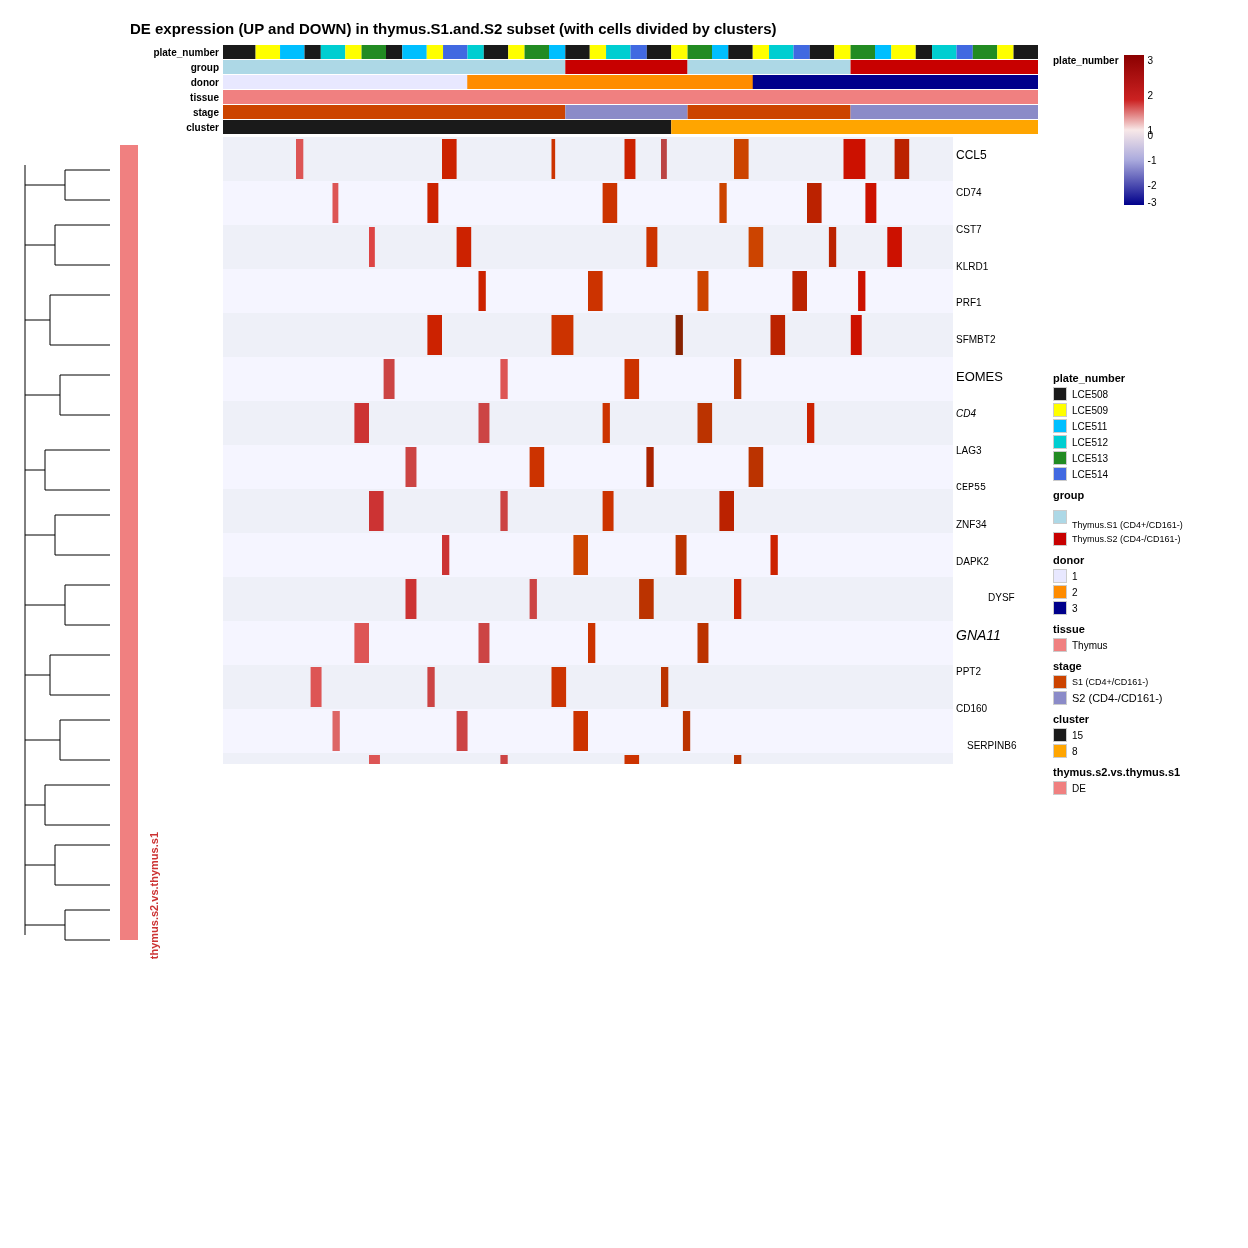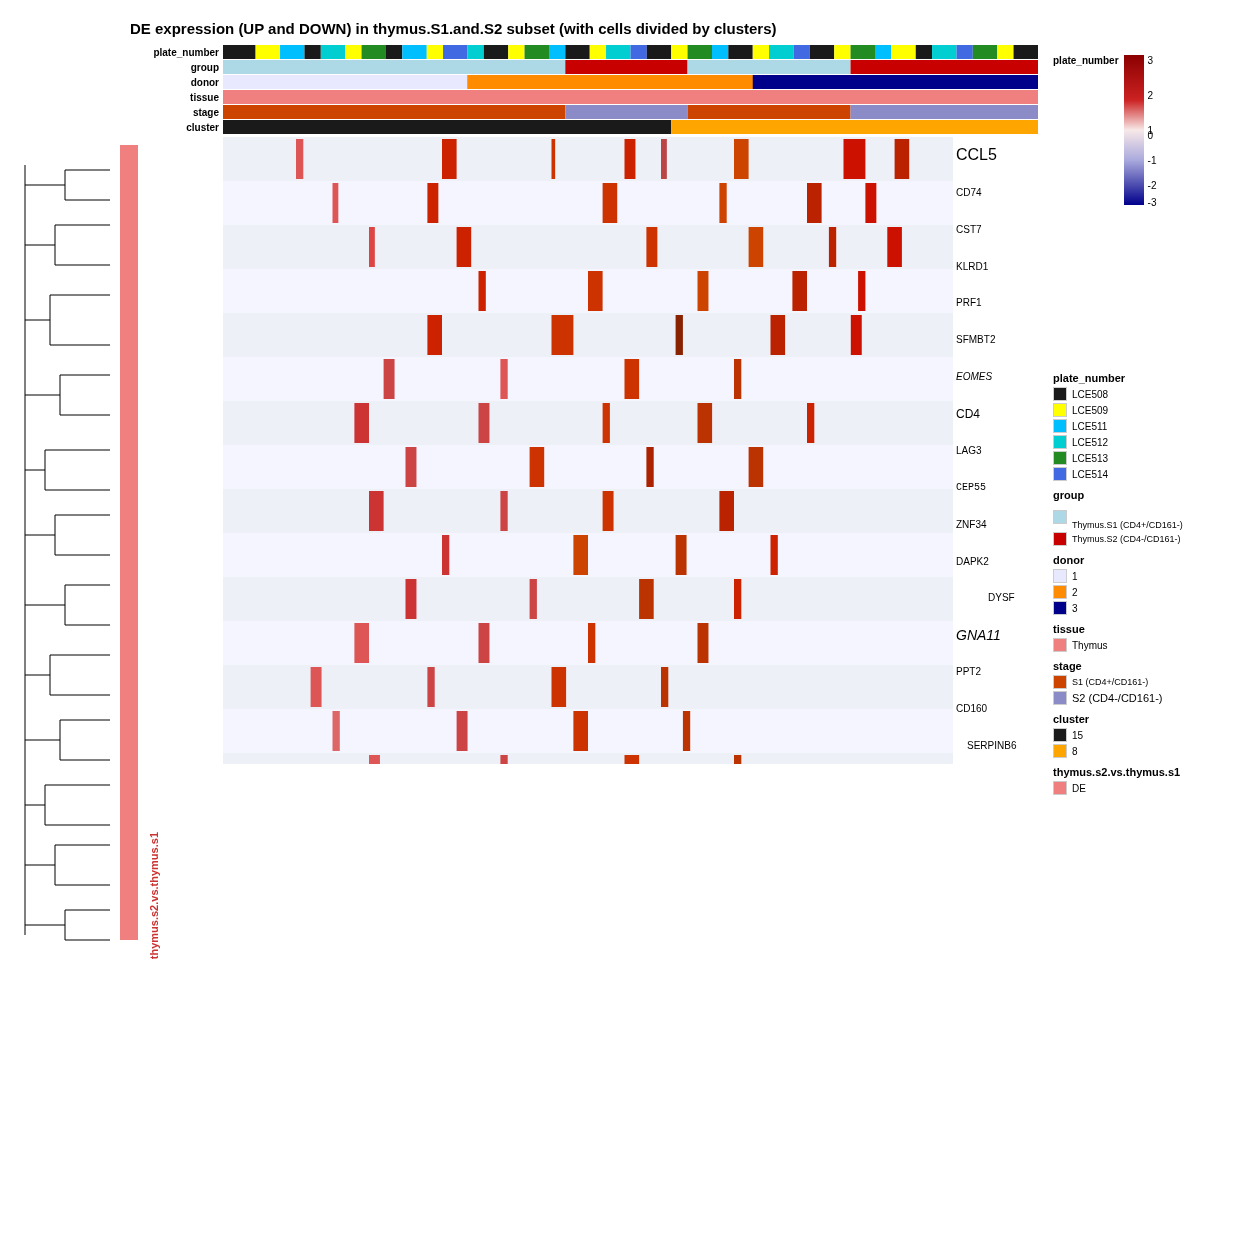--- a/index.html
+++ b/index.html
@@ -437,28 +437,28 @@
 
             <rect x="0" y="704" width="100%" height="44" fill="#EEF0F8"></rect>
             <rect x="8%" y="706" width="1.5%" height="40" fill="#DD6666"></rect>
             <rect x="22%" y="706" width="1%" height="40" fill="#CC5555"></rect>
             <rect x="38%" y="706" width="1.5%" height="40" fill="#CC3300"></rect>
             <rect x="52%" y="706" width="2%" height="40" fill="#BB3300"></rect>
             <rect x="65%" y="706" width="1%" height="40" fill="#CC2200"></rect>
           </svg>
 
           <div style="position:absolute; right:-85px; top:0; width:85px; height:100%; display:flex; flex-direction:column;">
-            <div class="gene-label" style="flex:1; font-size:16px; padding-left:3px; display:flex; align-items:center;">CCL5</div>
+            <div class="gene-label" style="flex:1; font-size:12px; padding-left:3px; display:flex; align-items:center;">CCL5</div>
             <div class="gene-label" style="flex:1; font-size:10px; padding-left:3px; display:flex; align-items:center;">CD74</div>
             <div class="gene-label" style="flex:1; font-size:10px; padding-left:3px; display:flex; align-items:center;">CST7</div>
             <div class="gene-label" style="flex:1; font-size:10px; padding-left:3px; display:flex; align-items:center;">KLRD1</div>
             <div class="gene-label" style="flex:1; font-size:10px; padding-left:3px; display:flex; align-items:center;">PRF1</div>
             <div class="gene-label" style="flex:1; font-size:10px; padding-left:3px; display:flex; align-items:center;">SFMBT2</div>
-            <div class="gene-label" style="flex:1; font-size:10px; padding-left:3px; display:flex; align-items:center;font-style:italic;">EOMES</div>
-            <div class="gene-label" style="flex:1; font-size:12px; padding-left:3px; display:flex; align-items:center;">CD4</div>
+            <div class="gene-label" style="flex:1; font-size:13px; padding-left:3px; display:flex; align-items:center;">EOMES</div>
+            <div class="gene-label" style="flex:1; font-size:10px; padding-left:3px; display:flex; align-items:center;font-style:italic;">CD4</div>
             <div class="gene-label" style="flex:1; font-size:10px; padding-left:3px; display:flex; align-items:center;">LAG3</div>
             <div class="gene-label" style="flex:1; font-size:10px; padding-left:3px; display:flex; align-items:center;font-family:Liberation Mono, monospace;">CEP55</div>
             <div class="gene-label" style="flex:1; font-size:10px; padding-left:3px; display:flex; align-items:center;">ZNF34</div>
             <div class="gene-label" style="flex:1; font-size:10px; padding-left:3px; display:flex; align-items:center;">DAPK2</div>
             <div class="gene-label" style="flex:1; font-size:10px; padding-left:3px; display:flex; align-items:center;margin-left:32px;">DYSF</div>
             <div class="gene-label" style="flex:1; font-size:14px; padding-left:3px; display:flex; align-items:center;font-style:italic;">GNA11</div>
             <div class="gene-label" style="flex:1; font-size:10px; padding-left:3px; display:flex; align-items:center;">PPT2</div>
             <div class="gene-label" style="flex:1; font-size:10px; padding-left:3px; display:flex; align-items:center;">CD160</div>
             <div class="gene-label" style="flex:1; font-size:10px; padding-left:14px; display:flex; align-items:center;">SERPINB6</div>
           </div>

